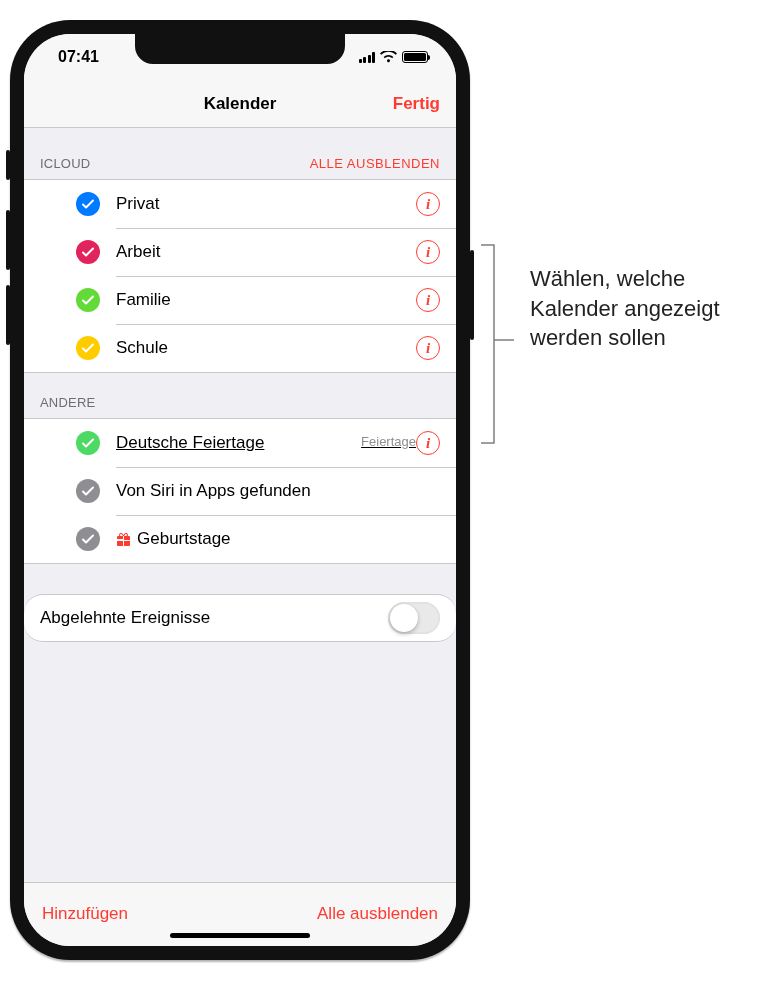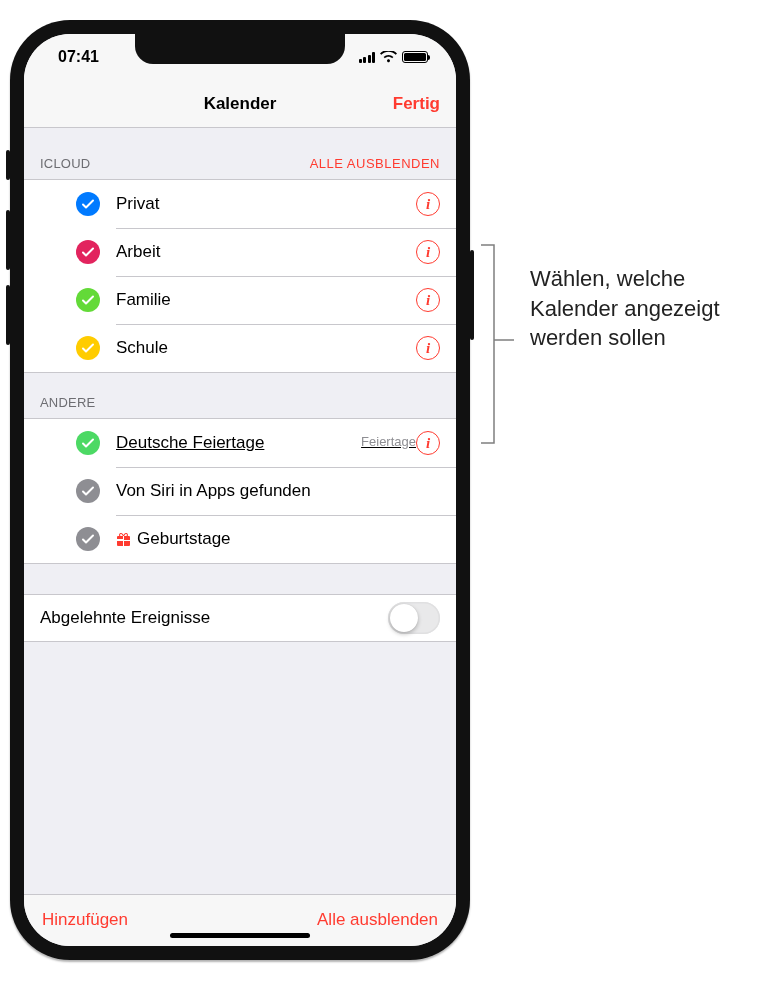--- a/index.html
+++ b/index.html
@@ -83,34 +83,34 @@
     .info {
       width:24px; height:24px; border:1.5px solid #ff3b30; border-radius:50%;
       display:flex; align-items:center; justify-content:center;
       color:#ff3b30; flex-shrink:0; font-family: Georgia, serif;
     }
     .info span { font-size:15px; font-style:italic; font-weight:600; line-height:1; }
     .gift { color:#ff3b30; margin-right:6px; font-size:15px; display:inline-flex; }
     .toggle-row {
       background:#fff; border-top:0.5px solid #c8c7cc; border-bottom:0.5px solid #c8c7cc;
       display:flex; align-items:center; justify-content:space-between;
-      padding:0 16px; height:48px; margin-top:30px;
+      padding:0 16px; height:48px; margin-top:30px;border-radius:19px;
     }
     .toggle-row .row-label { font-size:17px; }
     .switch {
       width:52px; height:32px; background:#e9e9ea; border-radius:16px; position:relative;
       box-shadow: inset 0 0 0 1.5px #e0e0e1;
     }
     .switch i {
       position:absolute; left:2px; top:2px; width:28px; height:28px;
       background:#fff; border-radius:50%;
       box-shadow:0 2px 4px rgba(0,0,0,.25), 0 0 1px rgba(0,0,0,.15);
     }
     .toolbar {
-      height:52px; background:#f7f7f7; border-top:0.5px solid #c8c7cc;
+      height:64px; background:#f7f7f7; border-top:0.5px solid #c8c7cc;
       display:flex; justify-content:space-between; align-items:center;
       padding:0 18px 2px 18px; font-size:17px; color:#ff3b30;
     }
     .home-ind {
       position:absolute; bottom:8px; left:50%; transform:translateX(-50%);
       width:140px; height:5px; background:#000; border-radius:3px;
     }
     .callout {
       margin-left: 10px; margin-top: 224px;
       display:flex; align-items:flex-start;

